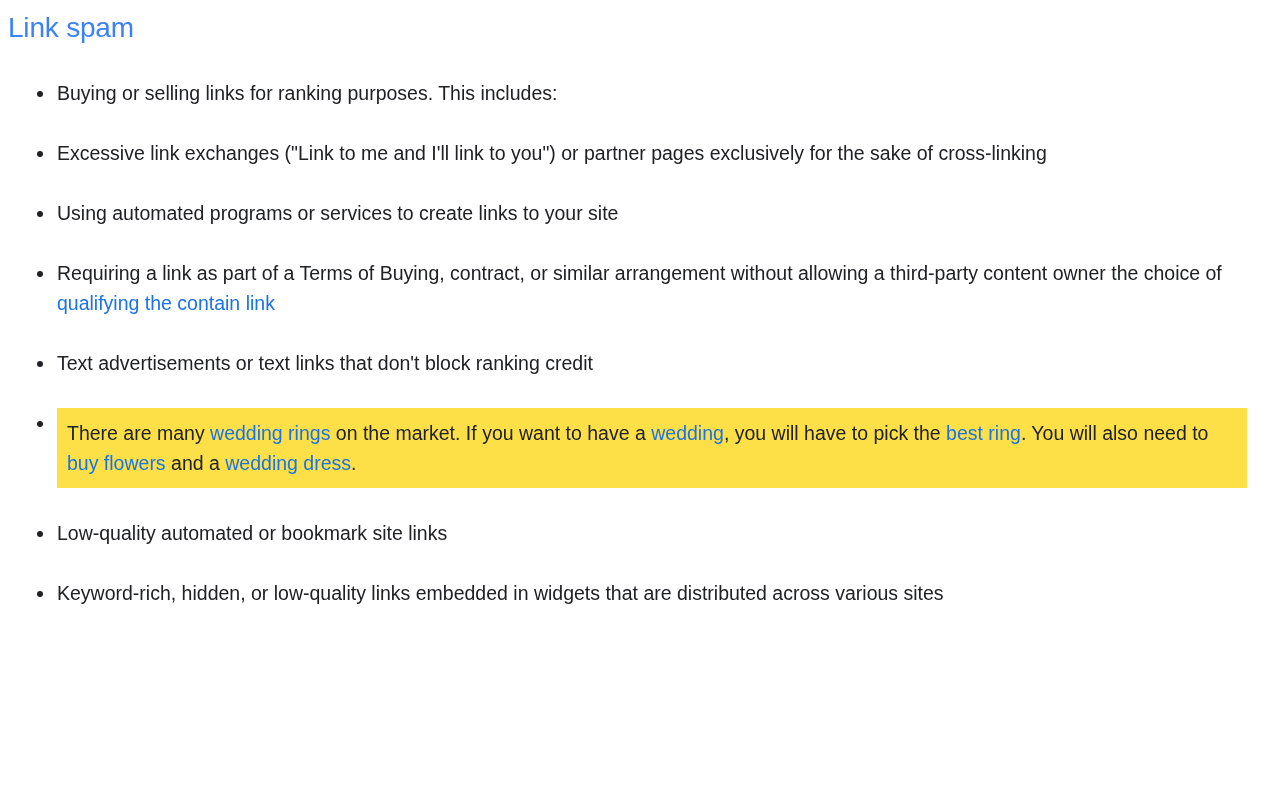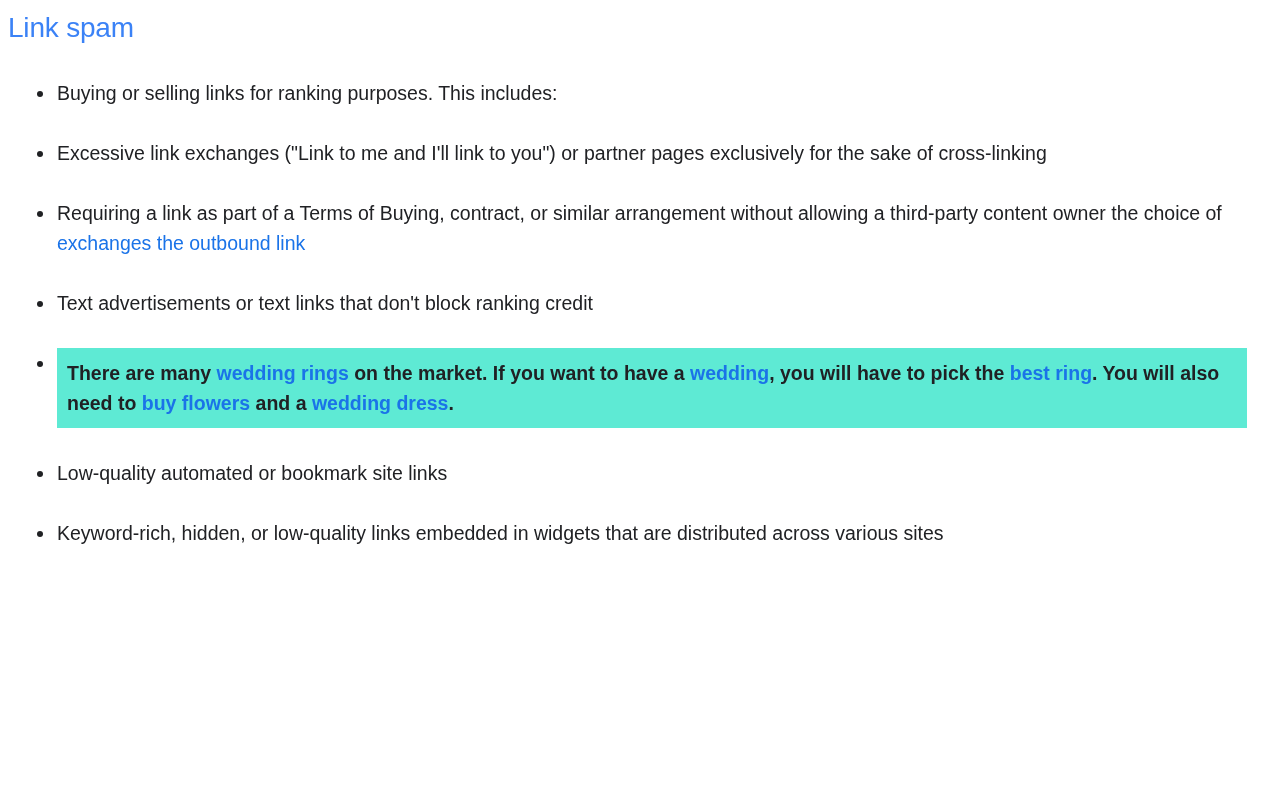--- a/index.html
+++ b/index.html
@@ -28,40 +28,40 @@
   ul.nested > li { position: relative; padding-left: 50px; margin-bottom: 15px; }
   ul.nested > li:last-child { margin-bottom: 0; }
   ul.nested > li::before {
     content: ""; position: absolute; left: 30px; top: 13px;
     width: 6px; height: 6px; border-radius: 50%; background: #202124;
   }
   a.lnk { color: #1a73e8; text-decoration: none; }
   .example-box {
     margin: 20px 0 0 0;
     margin-left: -0px;
-    background: #5eead4;
+    background: #fde047;
     padding: 10px 10px 10px 10px;
     width: 1170px;
-    font-weight: bold;
   }
   li.has-box { margin-bottom: 20px !important; }
 </style>
 </head>
 <body>
 
 <div class="page">
   <h2 class="title">Link spam</h2>
 
   <ul class="list top">
     <li>
       <span>Buying or selling links for ranking purposes. This includes:</span>
     </li>
     <li>Excessive link exchanges ("Link to me and I'll link to you") or partner pages exclusively for the sake of cross-linking</li>
+    <li>Using automated programs or services to create links to your site</li>
     <li>
-      <span>Requiring a link as part of a Terms of Buying, contract, or similar arrangement without allowing a third-party content owner the choice of </span><a class="lnk">exchanges the outbound link</a>
+      <span>Requiring a link as part of a Terms of Buying, contract, or similar arrangement without allowing a third-party content owner the choice of </span><a class="lnk">qualifying the contain link</a>
     </li>
     <li>Text advertisements or text links that don't block ranking credit</li>
     <li class="has-box">
       <div class="example-box"><span>There are many </span><a class="lnk">wedding rings</a><span> on the market. If you want to have a </span><a class="lnk">wedding</a><span>, you will have to pick the </span><a class="lnk">best ring</a><span>. You will also need to </span><a class="lnk">buy flowers</a><span> and a </span><a class="lnk">wedding dress</a><span>.</span></div>
     </li>
     <li>Low-quality automated or bookmark site links</li>
     <li>Keyword-rich, hidden, or low-quality links embedded in widgets that are distributed across various sites</li>
   </ul>
 </div>
 

